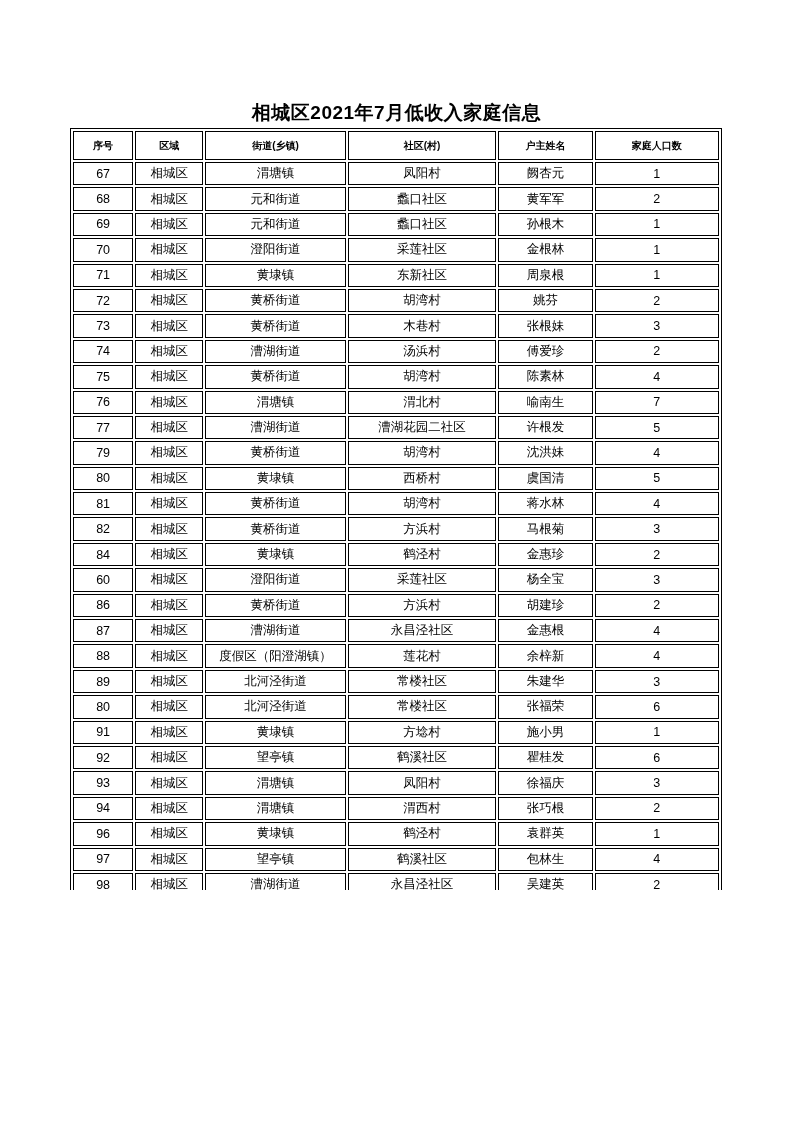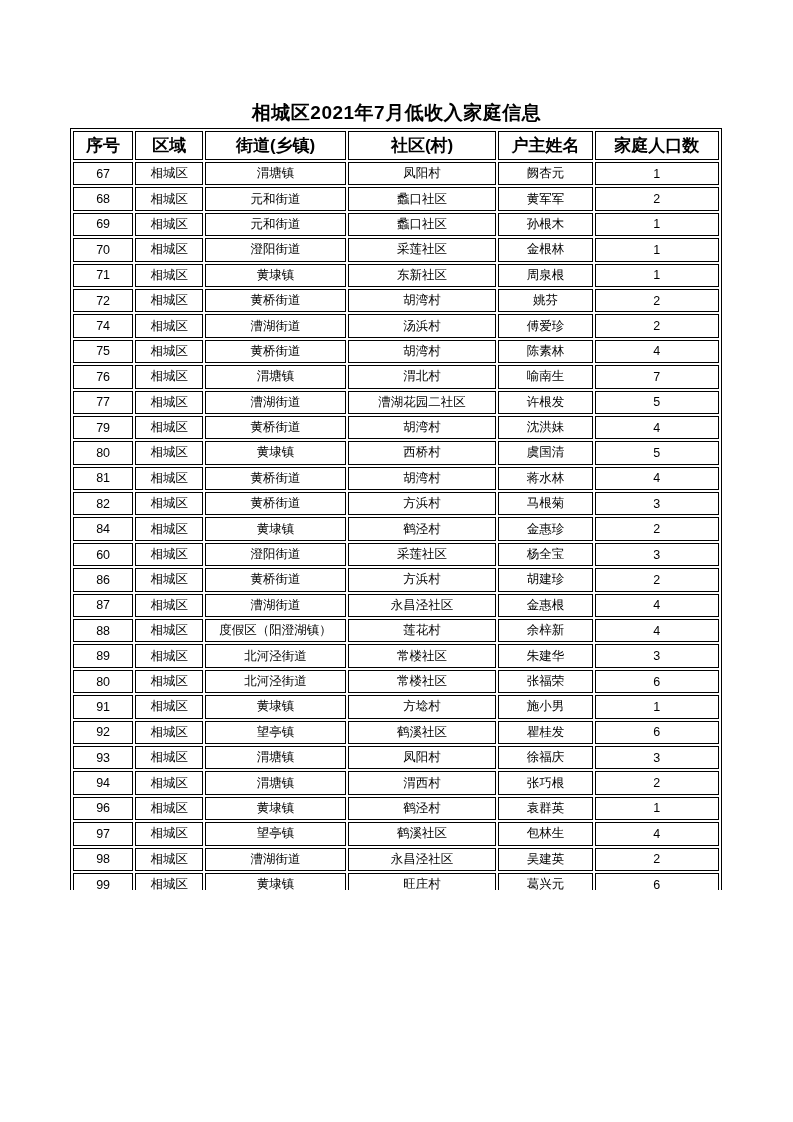--- a/index.html
+++ b/index.html
@@ -40,21 +40,21 @@
   table.info-table th,
   table.info-table td {
     border: 1px solid #000000;
     text-align: center;
     vertical-align: middle;
     padding: 0 2px;
     overflow: hidden;
     white-space: nowrap;
   }
   table.info-table th {
-    font-size: 17px;
+    font-size: 10px;
     font-weight: 700;
     height: 27px;
   }
   table.info-table td {
     font-size: 12.5px;
     font-weight: 400;
     height: 21.4px;
   }
   .page-footer {
     position: absolute;
@@ -135,20 +135,28 @@
         </tr>
         <tr>
           <td>72</td>
           <td>相城区</td>
           <td>黄桥街道</td>
           <td>胡湾村</td>
           <td>姚芬</td>
           <td>2</td>
         </tr>
         <tr>
+          <td>73</td>
+          <td>相城区</td>
+          <td>黄桥街道</td>
+          <td>木巷村</td>
+          <td>张根妹</td>
+          <td>3</td>
+        </tr>
+        <tr>
           <td>74</td>
           <td>相城区</td>
           <td>漕湖街道</td>
           <td>汤浜村</td>
           <td>傅爱珍</td>
           <td>2</td>
         </tr>
         <tr>
           <td>75</td>
           <td>相城区</td>

